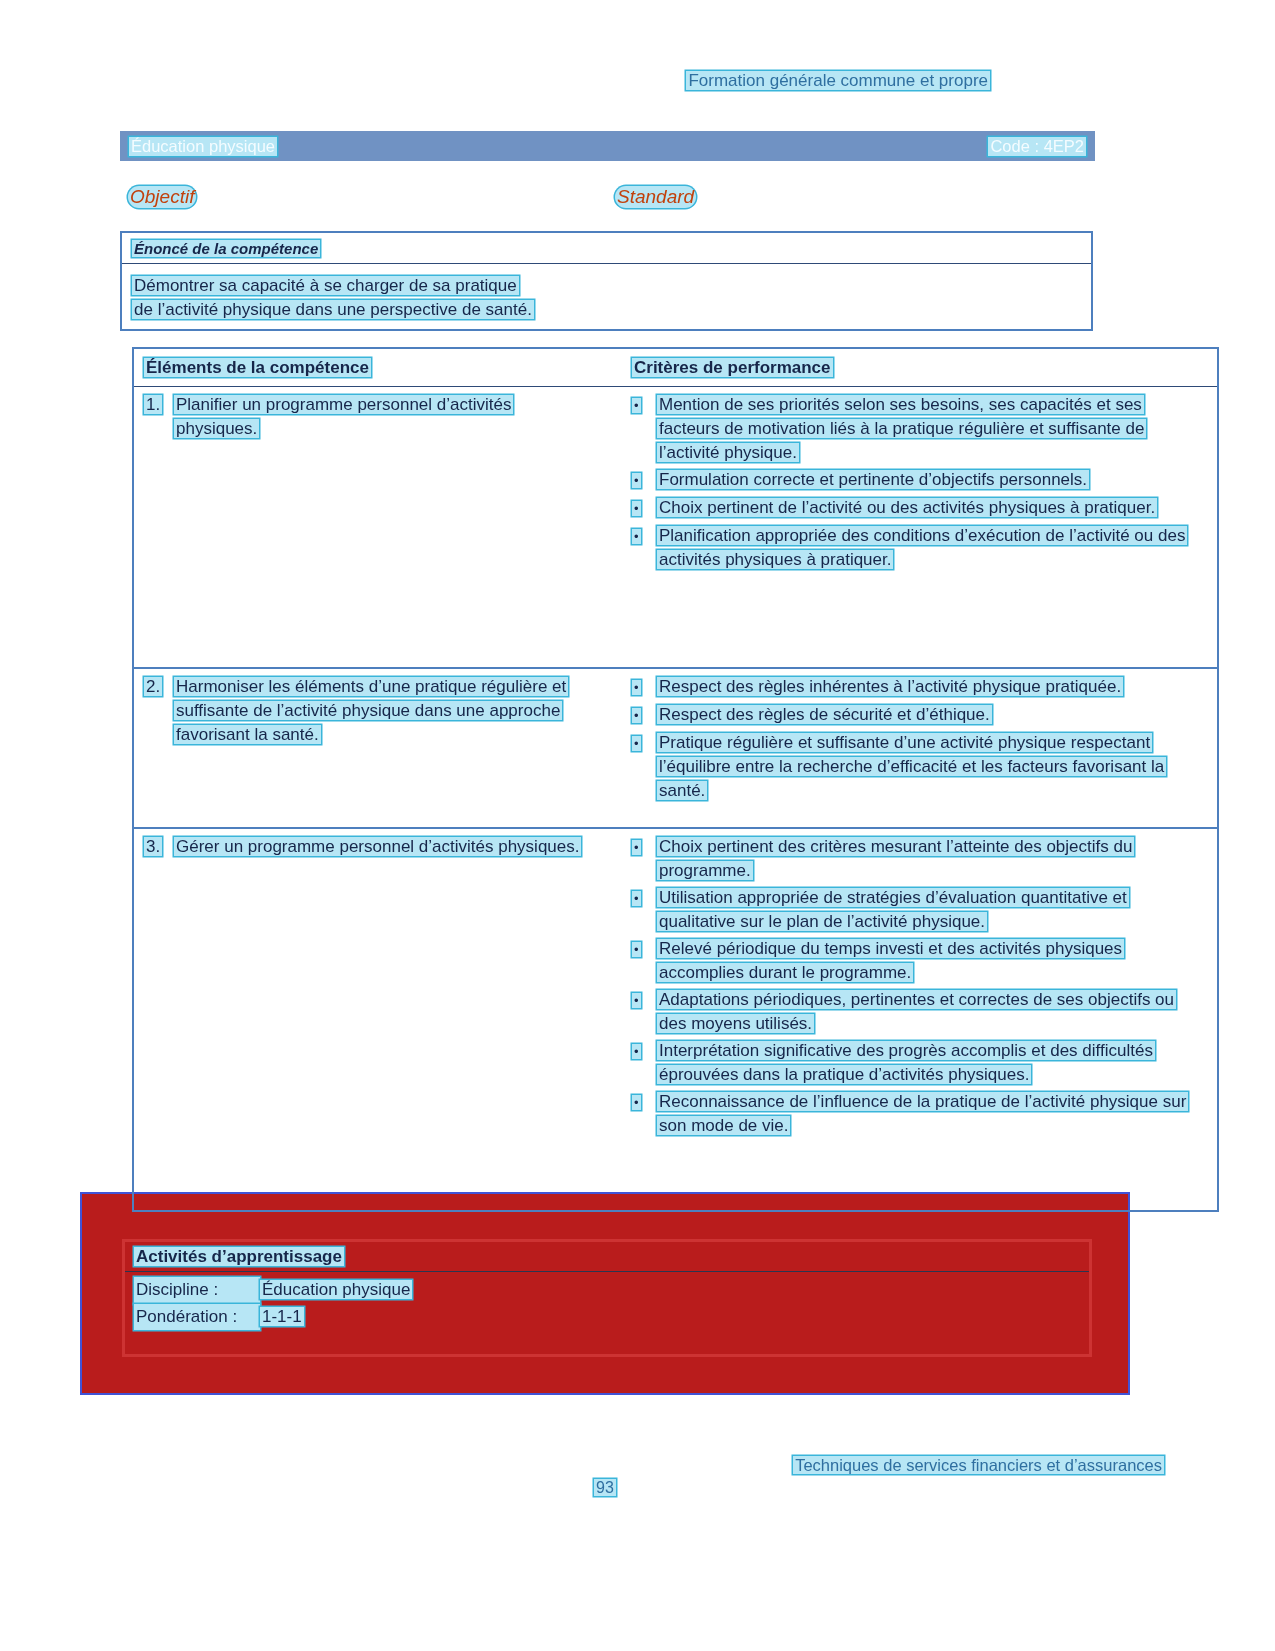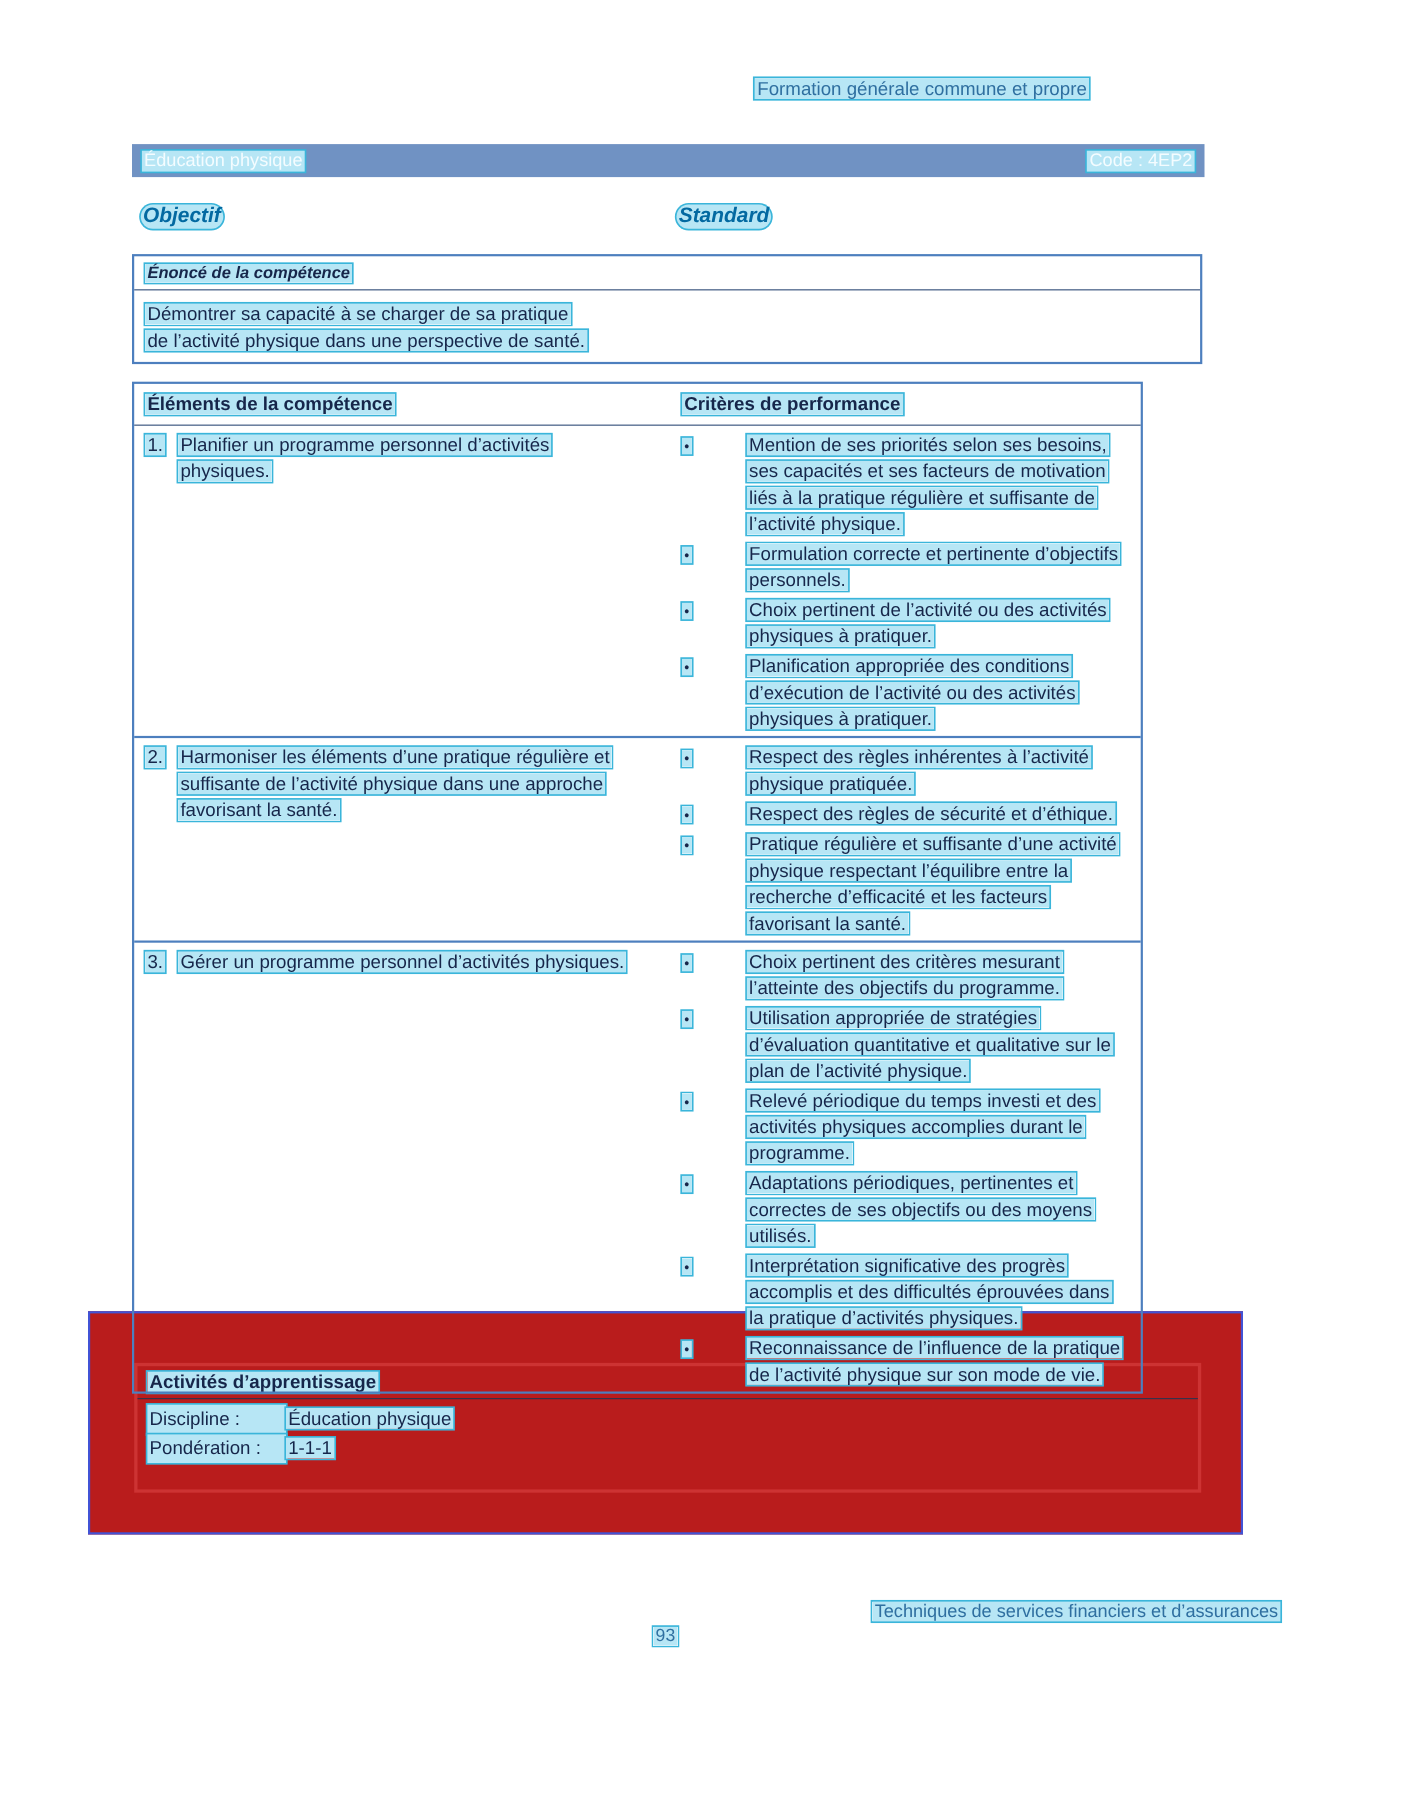--- a/index.html
+++ b/index.html
@@ -24,48 +24,48 @@
 
   .header-note { top:71px; left:0; width:990px; text-align:right; font-size:17px; color:#2f6fa0; }
 
   .title-bar {
     left:120px; top:131px; width:975px; height:30px;
     background:#7092c3;
     display:flex; align-items:center; justify-content:space-between;
     padding:0 9px; font-size:16.5px; color:#f4fcff;
   }
 
-  .heading-it { font-size:19px; font-weight:bold; font-style:italic; color:#0369a1;border-radius:11px; }
+  .heading-it { font-size:19px; font-weight:normal; font-style:italic; color:#c2410c;border-radius:11px; }
   #objectif { left:128px; top:186px; }
   #standard { left:615px; top:186px; }
 
   .box { border:2.5px solid #4d7fbe; background:transparent; }
 
   .enonce-box { left:120px; top:231px; width:973px; height:100px; }
   .box-hrow { padding:7px 10px 6px; border-bottom:1.5px solid #2e4a77; font-size:15px; font-weight:bold;font-style:italic; }
   .enonce-body { padding:10px 10px; font-size:17px; line-height:24px; }
 
-  .main-table { left:120px; top:347px; width:919px; z-index:2; }
+  .main-table { left:132px; top:347px; width:1087px; z-index:2; }
   .t-hrow { display:flex; align-items:center; height:38px; border-bottom:1.5px solid #2e4a77; font-size:17px; font-weight:bold; }
   .c1 { width:488px; padding:0 40px 0 10px; }
   .c2 { flex:1; padding:0 14px 0 10px; }
   .t-row { display:flex; border-bottom:2px solid #4d7fbe; padding-top:6px; }
   .t-row.last { border-bottom:none; }
   .r1 { min-height:282px; }
   .r2 { min-height:160px; }
   .r3 { min-height:381px; }
 
   .element { display:flex; font-size:17px; line-height:24px; }
   .e-num { flex:0 0 30px; }
   .e-text { flex:1; }
 
   .crit { display:flex; font-size:17px; line-height:24px; margin-bottom:3px; }
   .b-col { flex:0 0 25px; }
   .bullet { font-size:13px; line-height:24px; }
-  .crit-text { flex:1;margin-left:34px; }
+  .crit-text { flex:1; }
 
   .bottom-outer {
     left:80px; top:1192px; width:1050px; height:203px;
     background:#b91c1c; border:2px solid #4153d6; z-index:1;
   }
   .red-box { position:absolute; left:40px; top:45px; width:970px; height:118px; border:3px solid #cd3333; }
   .red-header { padding:5px 9px 4px; border-bottom:1.5px solid #2a3550; font-size:17px; font-weight:bold; }
   .act-fields { padding:5px 9px 0; }
   .act-field { display:flex; line-height:26.5px; font-size:17px; }
   .act-label { flex:0 0 126px; }

